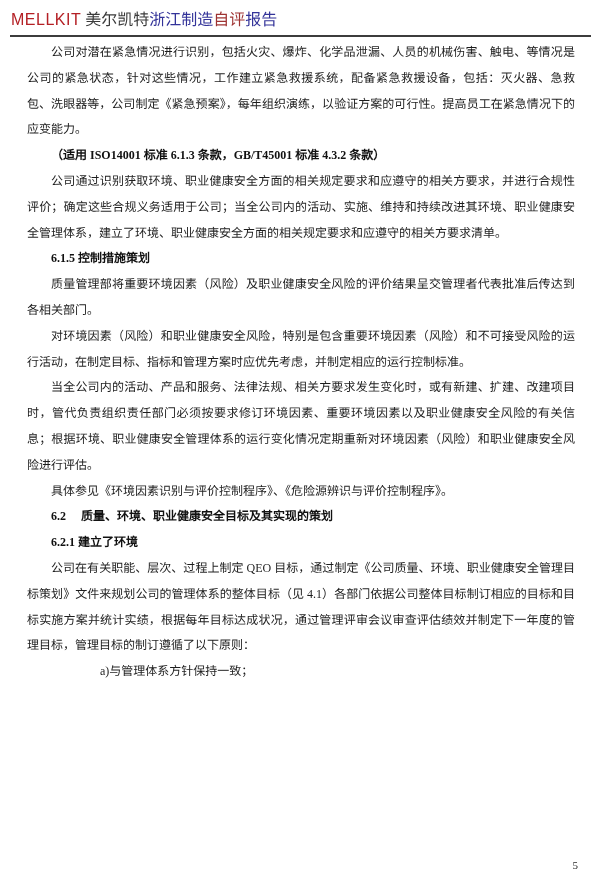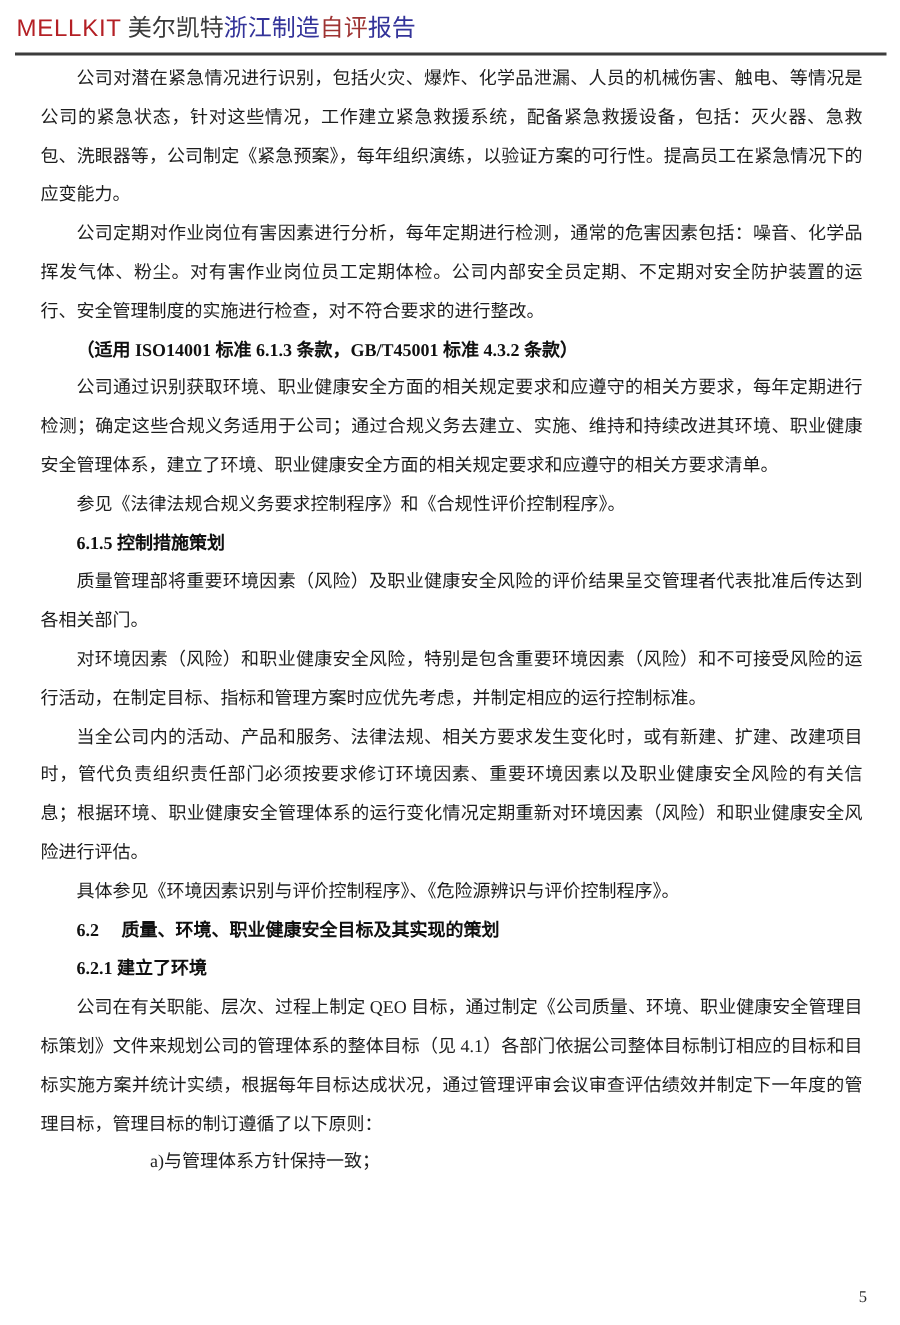--- a/index.html
+++ b/index.html
@@ -71,27 +71,25 @@
 <div class="page">
 
   <div class="report-header">
     <span class="brand">MELLKIT</span><span class="company"> 美尔凯特</span><span class="t-blue">浙江制造</span><span class="t-red">自评</span><span class="t-blue">报告</span>
   </div>
 
   <div class="doc-body">
 
     <p>公司对潜在紧急情况进行识别，包括火灾、爆炸、化学品泄漏、人员的机械伤害、触电、等情况是公司的紧急状态，针对这些情况，工作建立紧急救援系统，配备紧急救援设备，包括：灭火器、急救包、洗眼器等，公司制定《紧急预案》，每年组织演练，以验证方案的可行性。提高员工在紧急情况下的应变能力。</p>
 
-    <p>公司定期对作业岗位有害因素进行分析，每年定期进行检测，通常的危害因素包括：噪音、化学品挥发气体、粉尘。对有害作业岗位员工定期体检。公司内部安全员定期、不定期对安全防护装置的运行、安全管理制度的实施进行检查，对不符合要求的进行整改。</p>
 
     <p class="subheading">（适用 ISO14001 标准 6.1.3 条款，GB/T45001 标准 4.3.2 条款）</p>
 
-    <p>公司通过识别获取环境、职业健康安全方面的相关规定要求和应遵守的相关方要求，每年定期进行检测；确定这些合规义务适用于公司；通过合规义务去建立、实施、维持和持续改进其环境、职业健康安全管理体系，建立了环境、职业健康安全方面的相关规定要求和应遵守的相关方要求清单。</p>
+    <p>公司通过识别获取环境、职业健康安全方面的相关规定要求和应遵守的相关方要求，并进行合规性评价；确定这些合规义务适用于公司；当全公司内的活动、实施、维持和持续改进其环境、职业健康安全管理体系，建立了环境、职业健康安全方面的相关规定要求和应遵守的相关方要求清单。</p>
 
-    <p class="ref">参见《法律法规合规义务要求控制程序》和《合规性评价控制程序》。</p>
 
     <p class="heading">6.1.5 控制措施策划</p>
 
     <p>质量管理部将重要环境因素（风险）及职业健康安全风险的评价结果呈交管理者代表批准后传达到各相关部门。</p>
 
     <p>对环境因素（风险）和职业健康安全风险，特别是包含重要环境因素（风险）和不可接受风险的运行活动，在制定目标、指标和管理方案时应优先考虑，并制定相应的运行控制标准。</p>
 
     <p>当全公司内的活动、产品和服务、法律法规、相关方要求发生变化时，或有新建、扩建、改建项目时，管代负责组织责任部门必须按要求修订环境因素、重要环境因素以及职业健康安全风险的有关信息；根据环境、职业健康安全管理体系的运行变化情况定期重新对环境因素（风险）和职业健康安全风险进行评估。</p>
 
     <p class="ref">具体参见《环境因素识别与评价控制程序》、《危险源辨识与评价控制程序》。</p>

